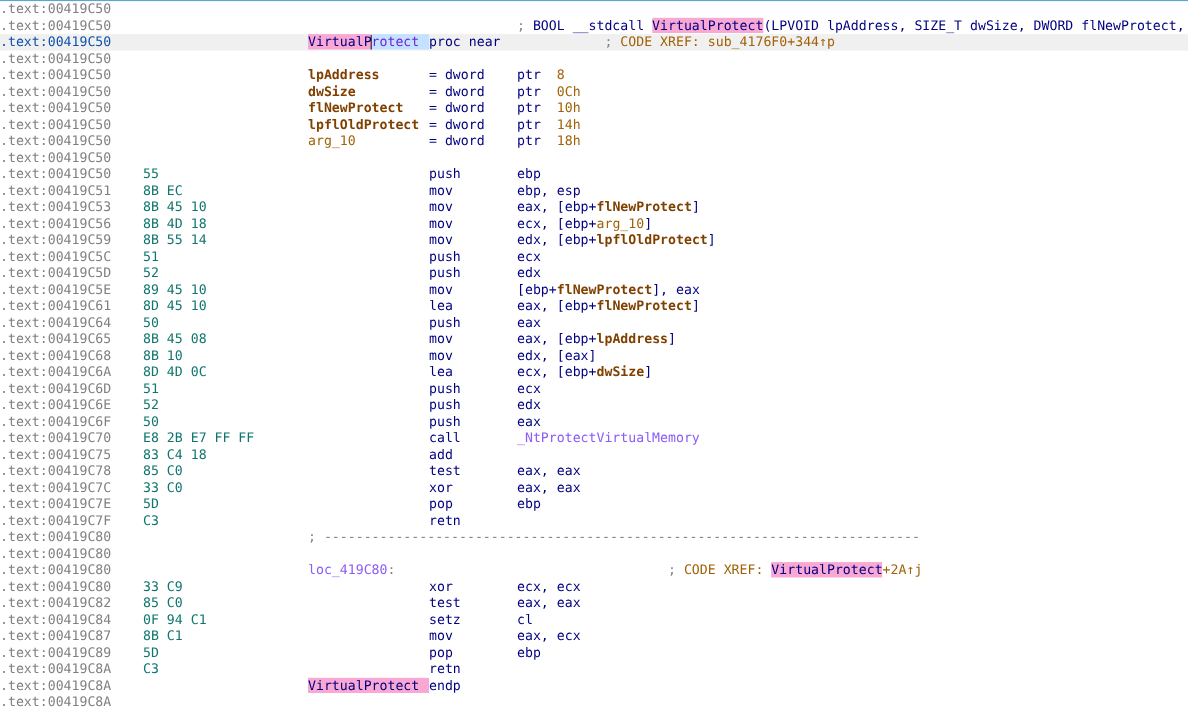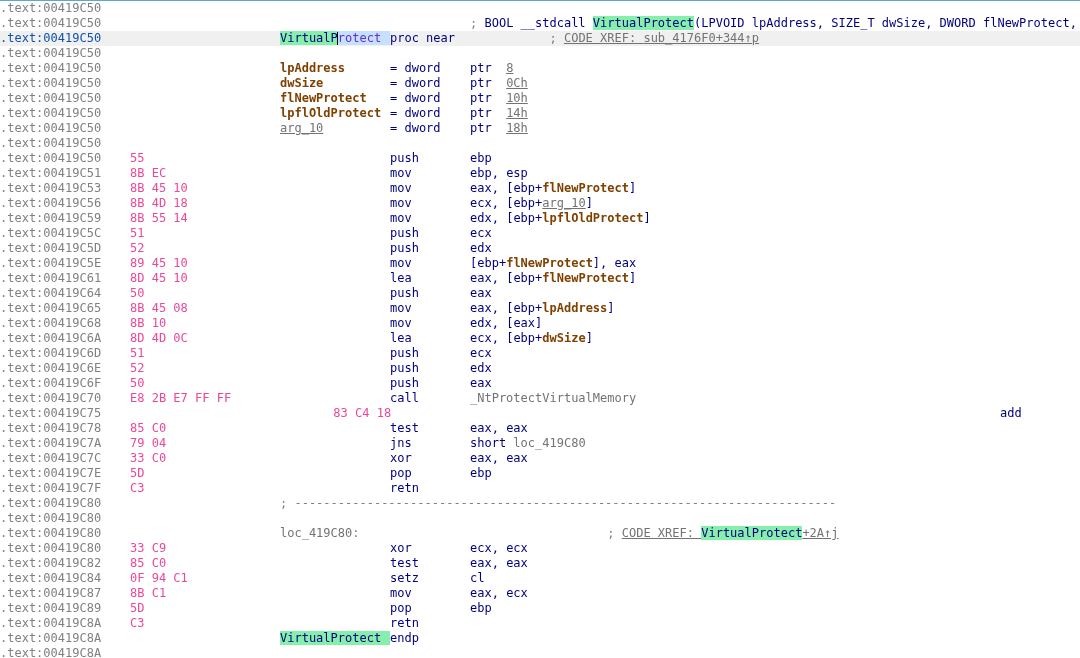--- a/index.html
+++ b/index.html
@@ -14,57 +14,56 @@
     color: #333;
     overflow: hidden;
   }
   .viewport {
     border-top: 1px solid #5ba7d4;
     box-sizing: border-box;
   }
   .row {
     display: flex;
     white-space: pre;
-    justify-content: space-between;
   }
   .row.sel {
     background: #f0f0f0;
   }
   .addr-col {
     width: 130px;
     flex: 0 0 130px;
     color: #808080;
     overflow: hidden;
   }
   .bytes-col {
     width: 150px;
     flex: 0 0 150px;
-    color: #ec4899;
+    color: #0f766e;
     overflow: hidden;
   }
   .label-col {
     flex: 0 0 110px;
     overflow: hidden;
   }
   .mnemonic-col {
     width: 80px;
     flex: 0 0 80px;
     color: #000080;
     overflow: hidden;
   }
   .ops-col {
     flex: 1 1 auto;
     overflow: hidden;
   }
   .c-blue   { color: #000080; }
-  .c-nblue  { color: #737373; }
-  .c-green  { color: #737373; text-decoration: underline; }
+  .c-nblue  { color: #8b5cf6; }
+  .c-green  { color: #a16207; }
   .c-brown  { color: #804000; font-weight: bold; }
   .c-gray   { color: #808080; }
-  .c-hl-y   { background: #86efac; color: #000080; }
+  .c-hl-y   { background: #f9a8d4; color: #000080; }
   .c-hl-b   { background: #c4e1ff; color: #6d28d9; }
   .addr-text  { color: #808080; }
   .addr-blink { color: #0f51ab; }
   .caret {
     display: inline-block;
     width: 1px;
     height: 13px;
     background: #000;
     vertical-align: text-bottom;
     margin-left: -1px;
@@ -96,21 +95,20 @@
     <div class="row"><div class="addr-col"><span class="addr-text">.text:00419C64 </span></div><div class="bytes-col">50</div><div class="label-col"></div><div class="mnemonic-col c-blue">push</div><div class="ops-col"><span class="c-blue">eax</span></div></div>
     <div class="row"><div class="addr-col"><span class="addr-text">.text:00419C65 </span></div><div class="bytes-col">8B 45 08</div><div class="label-col"></div><div class="mnemonic-col c-blue">mov</div><div class="ops-col"><span class="c-blue">eax</span><span class="c-blue">, [</span><span class="c-blue">ebp</span><span class="c-blue">+</span><span class="c-brown">lpAddress</span><span class="c-blue">]</span></div></div>
     <div class="row"><div class="addr-col"><span class="addr-text">.text:00419C68 </span></div><div class="bytes-col">8B 10</div><div class="label-col"></div><div class="mnemonic-col c-blue">mov</div><div class="ops-col"><span class="c-blue">edx</span><span class="c-blue">, [</span><span class="c-blue">eax</span><span class="c-blue">]</span></div></div>
     <div class="row"><div class="addr-col"><span class="addr-text">.text:00419C6A </span></div><div class="bytes-col">8D 4D 0C</div><div class="label-col"></div><div class="mnemonic-col c-blue">lea</div><div class="ops-col"><span class="c-blue">ecx</span><span class="c-blue">, [</span><span class="c-blue">ebp</span><span class="c-blue">+</span><span class="c-brown">dwSize</span><span class="c-blue">]</span></div></div>
     <div class="row"><div class="addr-col"><span class="addr-text">.text:00419C6D </span></div><div class="bytes-col">51</div><div class="label-col"></div><div class="mnemonic-col c-blue">push</div><div class="ops-col"><span class="c-blue">ecx</span></div></div>
     <div class="row"><div class="addr-col"><span class="addr-text">.text:00419C6E </span></div><div class="bytes-col">52</div><div class="label-col"></div><div class="mnemonic-col c-blue">push</div><div class="ops-col"><span class="c-blue">edx</span></div></div>
     <div class="row"><div class="addr-col"><span class="addr-text">.text:00419C6F </span></div><div class="bytes-col">50</div><div class="label-col"></div><div class="mnemonic-col c-blue">push</div><div class="ops-col"><span class="c-blue">eax</span></div></div>
     <div class="row"><div class="addr-col"><span class="addr-text">.text:00419C70 </span></div><div class="bytes-col">E8 2B E7 FF FF</div><div class="label-col"></div><div class="mnemonic-col c-blue">call</div><div class="ops-col"><span class="c-nblue">_NtProtectVirtualMemory</span></div></div>
     <div class="row"><div class="addr-col"><span class="addr-text">.text:00419C75 </span></div><div class="bytes-col">83 C4 18</div><div class="label-col"></div><div class="mnemonic-col c-blue">add</div></div>
     <div class="row"><div class="addr-col"><span class="addr-text">.text:00419C78 </span></div><div class="bytes-col">85 C0</div><div class="label-col"></div><div class="mnemonic-col c-blue">test</div><div class="ops-col"><span class="c-blue">eax</span><span class="c-blue">, </span><span class="c-blue">eax</span></div></div>
-    <div class="row"><div class="addr-col"><span class="addr-text">.text:00419C7A </span></div><div class="bytes-col">79 04</div><div class="label-col"></div><div class="mnemonic-col c-blue">jns</div><div class="ops-col"><span class="c-blue">short </span><span class="c-nblue">loc_419C80</span></div></div>
     <div class="row"><div class="addr-col"><span class="addr-text">.text:00419C7C </span></div><div class="bytes-col">33 C0</div><div class="label-col"></div><div class="mnemonic-col c-blue">xor</div><div class="ops-col"><span class="c-blue">eax</span><span class="c-blue">, </span><span class="c-blue">eax</span></div></div>
     <div class="row"><div class="addr-col"><span class="addr-text">.text:00419C7E </span></div><div class="bytes-col">5D</div><div class="label-col"></div><div class="mnemonic-col c-blue">pop</div><div class="ops-col"><span class="c-blue">ebp</span></div></div>
     <div class="row"><div class="addr-col"><span class="addr-text">.text:00419C7F </span></div><div class="bytes-col">C3</div><div class="label-col"></div><div class="mnemonic-col c-blue">retn</div><div class="ops-col"></div></div>
     <div class="row"><div class="addr-col"><span class="addr-text">.text:00419C80 </span></div><div class="bytes-col"></div><div class="ops-col c-gray">; ---------------------------------------------------------------------------</div></div>
     <div class="row"><div class="addr-col"><span class="addr-text">.text:00419C80 </span></div><div class="bytes-col"></div><div class="label-col"></div><div class="mnemonic-col c-blue"></div><div class="ops-col"></div></div>
     <div class="row"><div class="addr-col"><span class="addr-text">.text:00419C80 </span></div><div class="bytes-col"></div><div class="label-col"><span class="c-nblue">loc_419C80</span><span class="c-gray">:</span></div><div class="mnemonic-col c-blue"></div><div class="ops-col"><span class="c-gray">                   </span><span class="c-gray">; </span><span class="c-green">CODE XREF: </span><span class="c-hl-y">VirtualProtect</span><span class="c-green">+2A↑j</span></div></div>
     <div class="row"><div class="addr-col"><span class="addr-text">.text:00419C80 </span></div><div class="bytes-col">33 C9</div><div class="label-col"></div><div class="mnemonic-col c-blue">xor</div><div class="ops-col"><span class="c-blue">ecx</span><span class="c-blue">, </span><span class="c-blue">ecx</span></div></div>
     <div class="row"><div class="addr-col"><span class="addr-text">.text:00419C82 </span></div><div class="bytes-col">85 C0</div><div class="label-col"></div><div class="mnemonic-col c-blue">test</div><div class="ops-col"><span class="c-blue">eax</span><span class="c-blue">, </span><span class="c-blue">eax</span></div></div>
     <div class="row"><div class="addr-col"><span class="addr-text">.text:00419C84 </span></div><div class="bytes-col">0F 94 C1</div><div class="label-col"></div><div class="mnemonic-col c-blue">setz</div><div class="ops-col"><span class="c-blue">cl</span></div></div>
     <div class="row"><div class="addr-col"><span class="addr-text">.text:00419C87 </span></div><div class="bytes-col">8B C1</div><div class="label-col"></div><div class="mnemonic-col c-blue">mov</div><div class="ops-col"><span class="c-blue">eax</span><span class="c-blue">, </span><span class="c-blue">ecx</span></div></div>

